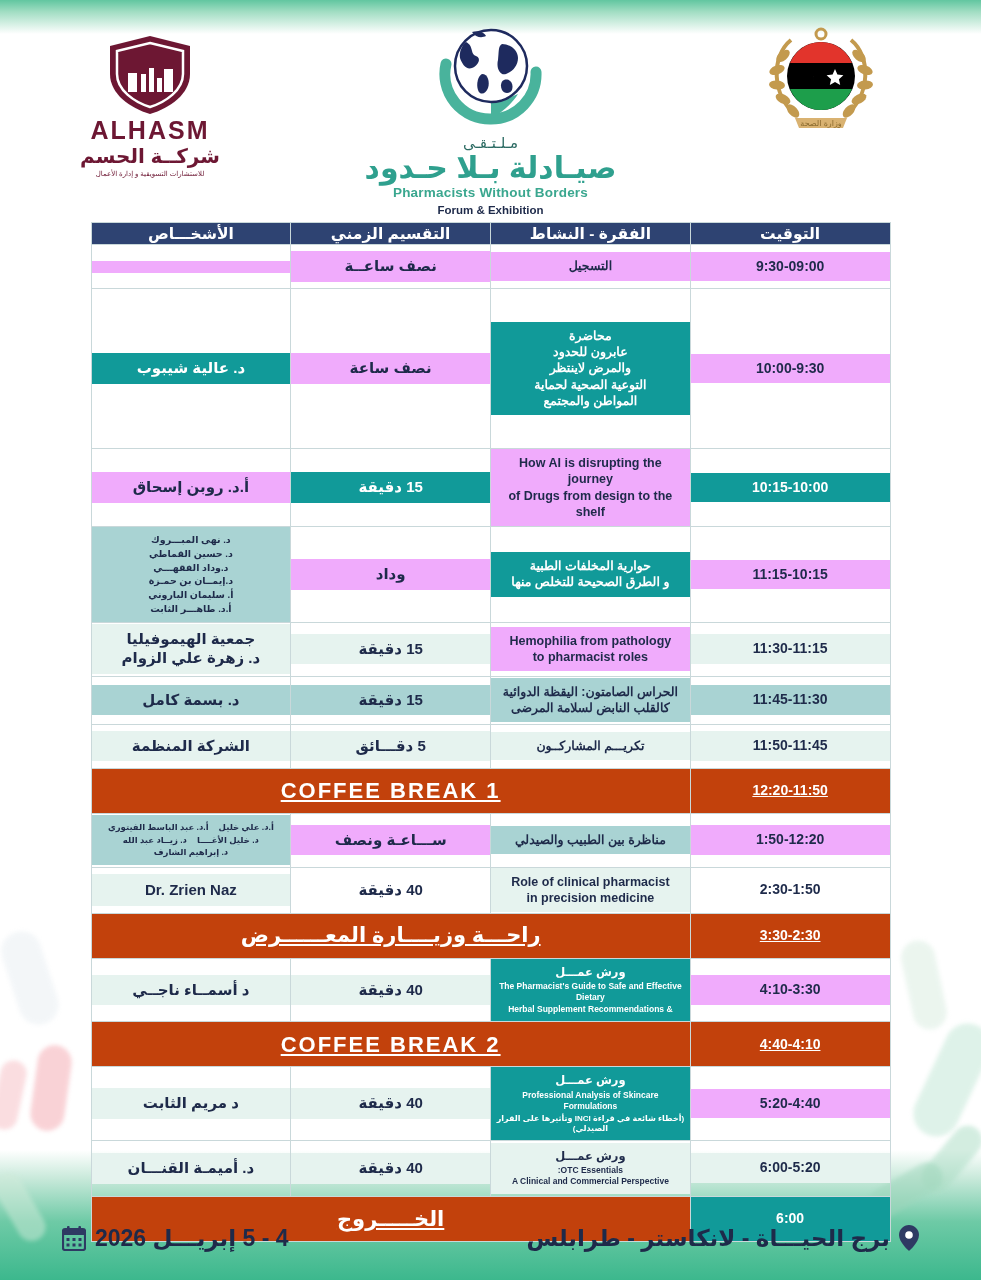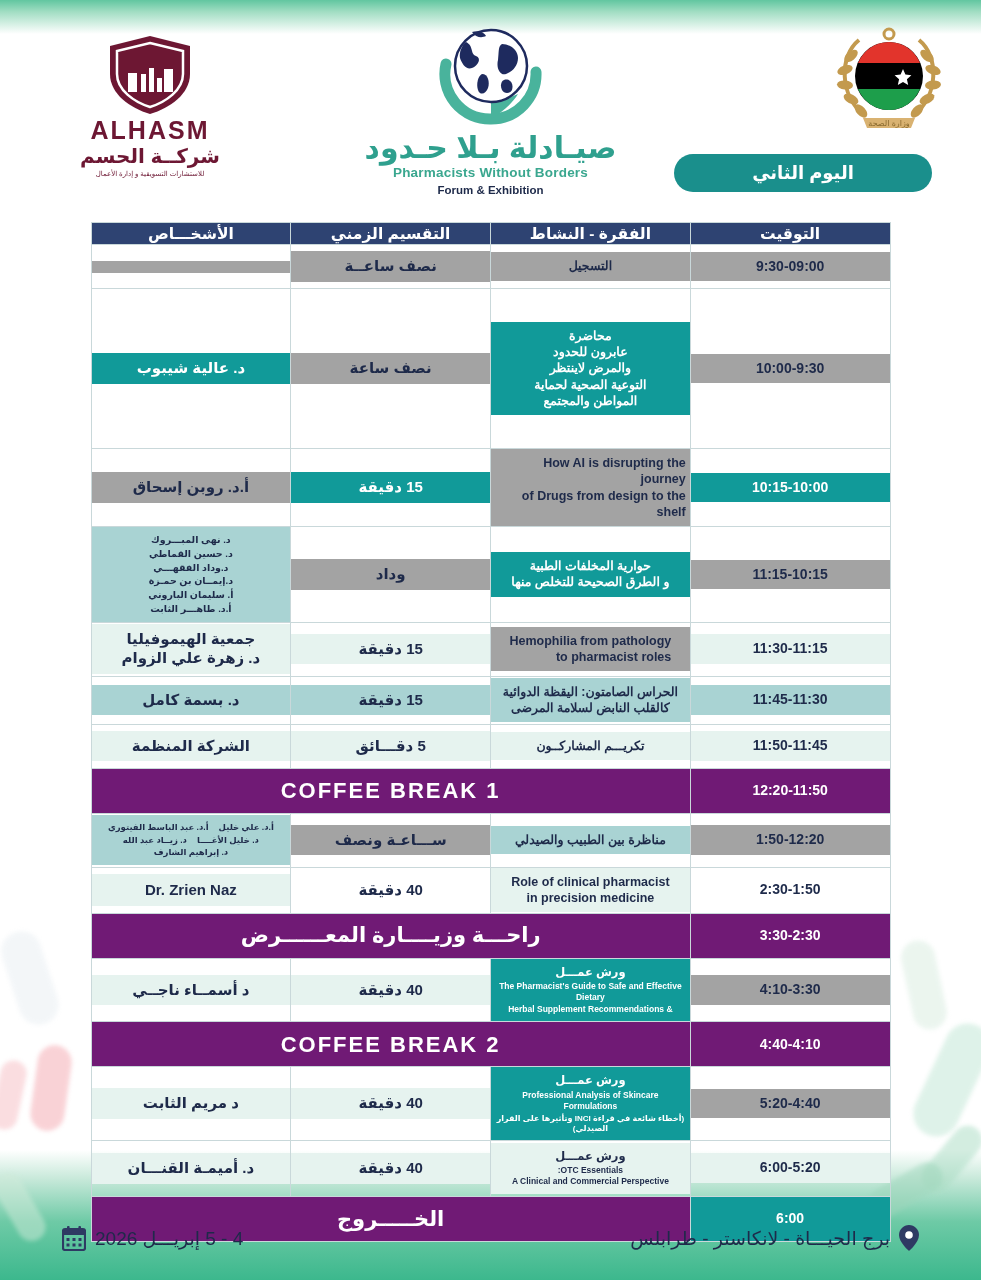--- a/index.html
+++ b/index.html
@@ -69,21 +69,21 @@
   }
   .pwb-en {
     font-size: 13.5px; font-weight: bold; color: #3aa78f; letter-spacing: .2px;
     font-family: "Liberation Sans", sans-serif; margin-top: 1px;
   }
   .pwb-en2 {
     font-size: 11.5px; font-weight: bold; color: #1e2a4a; margin-top: 4px;
     font-family: "Liberation Sans", sans-serif;
   }
 
-  .right-block { position: absolute; right: 28px; top: 22px; width: 300px; text-align: right; }
+  .right-block { position: absolute; right: 10px; top: 22px; width: 300px; text-align: center; }
   .day-badge {
     margin: 10px auto 0; width: 258px; height: 38px; border-radius: 19px;
     background: #1a8f8c; color: #ffffff; font-size: 18px; font-weight: bold;
     display: flex; align-items: center; justify-content: center; direction: rtl;
     letter-spacing: .5px;
   }
 
   
   .table-wrap { margin: 0 auto; width: 800px; }
   table.agenda { width: 100%; border-collapse: collapse; table-layout: fixed; }
@@ -94,25 +94,25 @@
     font-size: 15.5px; font-weight: bold; direction: rtl; border-color: #2e4372;
   }
 
   .cell {
     height: 100%; display: flex; align-items: center; justify-content: center;
     text-align: center; padding: 6px 4px; line-height: 1.25;
   }
 
   
   .c-teal   { background: #119a99; color: #ffffff; }
-  .c-light  { background: #a3a3a3; color: #1e2a4a; text-align: right; }
+  .c-light  { background: #f0abfc; color: #1e2a4a; }
   .c-mint   { background: #a9d3d3; color: #1e2a4a; }
   .c-pale   { background: #e6f3ef; color: #1e2a4a; }
   .c-white  { background: #ffffff; color: #1e2a4a; }
-  .c-navy   { background: #701a75; color: #ffffff; }
+  .c-navy   { background: #c2410c; color: #ffffff; text-decoration: underline; }
 
   .t-time   { font-size: 14px; font-weight: bold; font-family: "Liberation Sans", sans-serif; }
   .t-ar     { font-size: 15px; font-weight: bold; direction: rtl; }
   .t-en     { font-size: 12.5px; font-weight: bold; font-family: "Liberation Sans", sans-serif; line-height: 1.3; }
   .t-big-ar { font-size: 21px; font-weight: bold; direction: rtl; letter-spacing: 1px; }
   .t-break  { font-size: 22px; font-weight: bold; letter-spacing: 2px; font-family: "Liberation Sans", sans-serif; }
 
   .names { display: flex; flex-direction: column; align-items: center; gap: 0px; }
   .names-2col { display: flex; flex-direction: column; align-items: center; }
   .names-2col .r { display: flex; gap: 10px; justify-content: center; }
@@ -121,21 +121,21 @@
   .wsp-body  { font-size: 8.5px; font-weight: bold; font-family: "Liberation Sans", sans-serif; line-height: 1.35; margin-top: 2px; }
   .wsp-note  { font-size: 8px; font-weight: bold; direction: rtl; margin-top: 1px; }
 
   
   .footer {
     position: absolute; bottom: 20px; left: 0; right: 0; height: 44px;
     display: flex; align-items: center; justify-content: space-between;
     padding: 0 62px; color: #1e2a4a; z-index: 3;
   }
   .foot-item { display: flex; align-items: center; gap: 9px; direction: rtl; }
-  .foot-text { font-size: 19px; font-weight: normal; direction: rtl; }
+  .foot-text { font-size: 23px; font-weight: bold; direction: rtl; }
   .ic { display: inline-flex; }
 </style>
 </head>
 <body>
 
 <div id="bg-layer">
   <div class="bg-top-grad"></div>
   <div class="bg-bot-grad"></div>
   <div class="pill p1"></div>
   <div class="pill p2"></div>
@@ -174,20 +174,21 @@
       <svg width="122" height="108" viewBox="0 0 122 108">
         <path d="M16 44 A45 45 0 0 0 61 99 A45 45 0 0 0 106 52" fill="none" stroke="#49b39c" stroke-width="11" stroke-linecap="round"></path>
         <path d="M61 99 C72 92 82 84 88 74 C80 78 70 80 61 80 Z" fill="#49b39c"></path>
         <circle cx="61" cy="46" r="36" fill="#ffffff" stroke="#1e2a5e" stroke-width="2.5"></circle>
         <path d="M36 22 C44 26 40 34 46 36 C52 38 48 46 42 48 C36 50 32 44 30 38 C29 32 32 25 36 22 Z" fill="#1e2a5e"></path>
         <path d="M52 54 C58 54 60 62 58 68 C56 74 50 76 48 70 C46 64 48 56 52 54 Z" fill="#1e2a5e"></path>
         <path d="M72 24 C80 24 88 30 88 38 C88 46 82 52 76 54 C70 56 66 48 68 40 C69 32 68 26 72 24 Z" fill="#1e2a5e"></path>
         <path d="M74 60 C80 58 84 64 82 70 C80 74 74 74 72 70 C70 66 71 61 74 60 Z" fill="#1e2a5e"></path>
         <path d="M42 12 C48 10 54 12 56 16 C52 18 46 18 42 12 Z" fill="#1e2a5e"></path>
       </svg>
+      <div class="pwb-ar-small">مـلـتـقـى</div>
       <div class="pwb-ar-big">صيـادلة بـلا حـدود</div>
       <div class="pwb-en">Pharmacists Without Borders</div>
       <div class="pwb-en2">Forum &amp; Exhibition</div>
     </div>
 
     <div class="right-block">
       <svg width="128" height="118" viewBox="0 0 128 118">
         <circle cx="64" cy="12" r="5" fill="none" stroke="#c39a4e" stroke-width="3"></circle>
         <path d="M34 18 C14 34 14 74 40 94" fill="none" stroke="#c39a4e" stroke-width="4"></path>
         <path d="M94 18 C114 34 114 74 88 94" fill="none" stroke="#c39a4e" stroke-width="4"></path>
@@ -204,21 +205,20 @@
           <ellipse cx="92" cy="89" rx="8" ry="4.5" transform="rotate(-48 92 89)"></ellipse>
         </g>
         <circle cx="64" cy="54" r="34" fill="#000000"></circle>
         <path d="M64 20 A34 34 0 0 1 95 41 L33 41 A34 34 0 0 1 64 20 Z" fill="#e2342c"></path>
         <path d="M33 67 L95 67 A34 34 0 0 1 64 88 A34 34 0 0 1 33 67 Z" fill="#1d9e4b"></path>
         <path d="M70 40 A14 14 0 1 0 70 68 A11.5 11.5 0 1 1 70 40 Z" fill="#ffffff"></path>
         <path d="M78 47 L80.4 52.6 L86.4 53.2 L81.9 57.2 L83.2 63 L78 59.9 L72.8 63 L74.1 57.2 L69.6 53.2 L75.6 52.6 Z" fill="#ffffff"></path>
         <path d="M38 96 L90 96 L86 106 L42 106 Z" fill="#d9b271"></path>
         <text x="64" y="104" font-size="8" fill="#8a6a2e" text-anchor="middle" font-family="'Liberation Sans',sans-serif">وزارة الصحة</text>
       </svg>
-      <div class="day-badge">اليوم الثاني</div>
     </div>
   </div>
 
   <div class="table-wrap">
     <table class="agenda">
       <thead>
         <tr>
           <th>التوقيت</th>
           <th>الفقرة - النشاط</th>
           <th>التقسيم الزمني</th>

